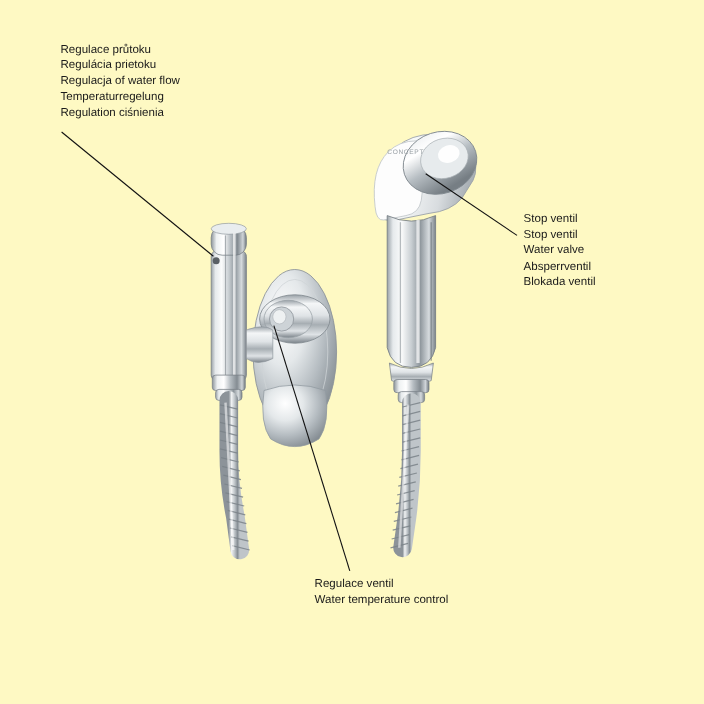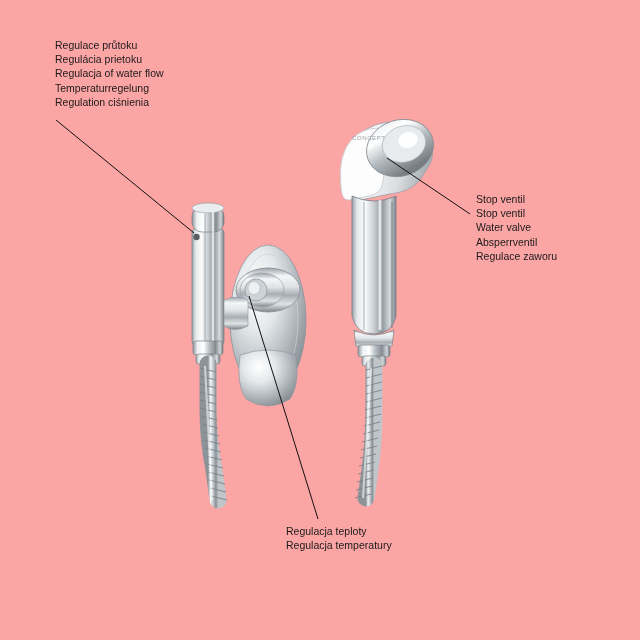--- a/index.html
+++ b/index.html
@@ -4,21 +4,21 @@
 <style>
   html, body {
     margin: 0;
     padding: 0;
     background: #ffffff;
   }
   #page {
     position: relative;
     width: 640px;
     height: 640px;
-    background: #fca5a5;
+    background: #fef9c3;
     font-family: "Liberation Sans", sans-serif;
     overflow: hidden;
   }
   .label-block {
     position: absolute;
     font-size: 10.5px;
     line-height: 14.2px;
     color: #1a1a1a;
     white-space: nowrap;
   }
@@ -209,21 +209,21 @@
     <span class="line">Regulacja of water flow</span>
     <span class="line">Temperaturregelung</span>
     <span class="line">Regulation  ciśnienia</span>
   </div>
 
   <div class="label-block" style="left:476px; top:192px;">
     <span class="line">Stop ventil</span>
     <span class="line">Stop ventil</span>
     <span class="line">Water valve</span>
     <span class="line">Absperrventil</span>
-    <span class="line">Regulace zaworu</span>
+    <span class="line">Blokada ventil</span>
   </div>
 
   <div class="label-block" style="left:286px; top:524px;">
-    <span class="line">Regulacja teploty</span>
-    <span class="line">Regulacja temperatury</span>
+    <span class="line">Regulace ventil</span>
+    <span class="line">Water temperature control</span>
   </div>
 
 </div>
 
 </body></html>

